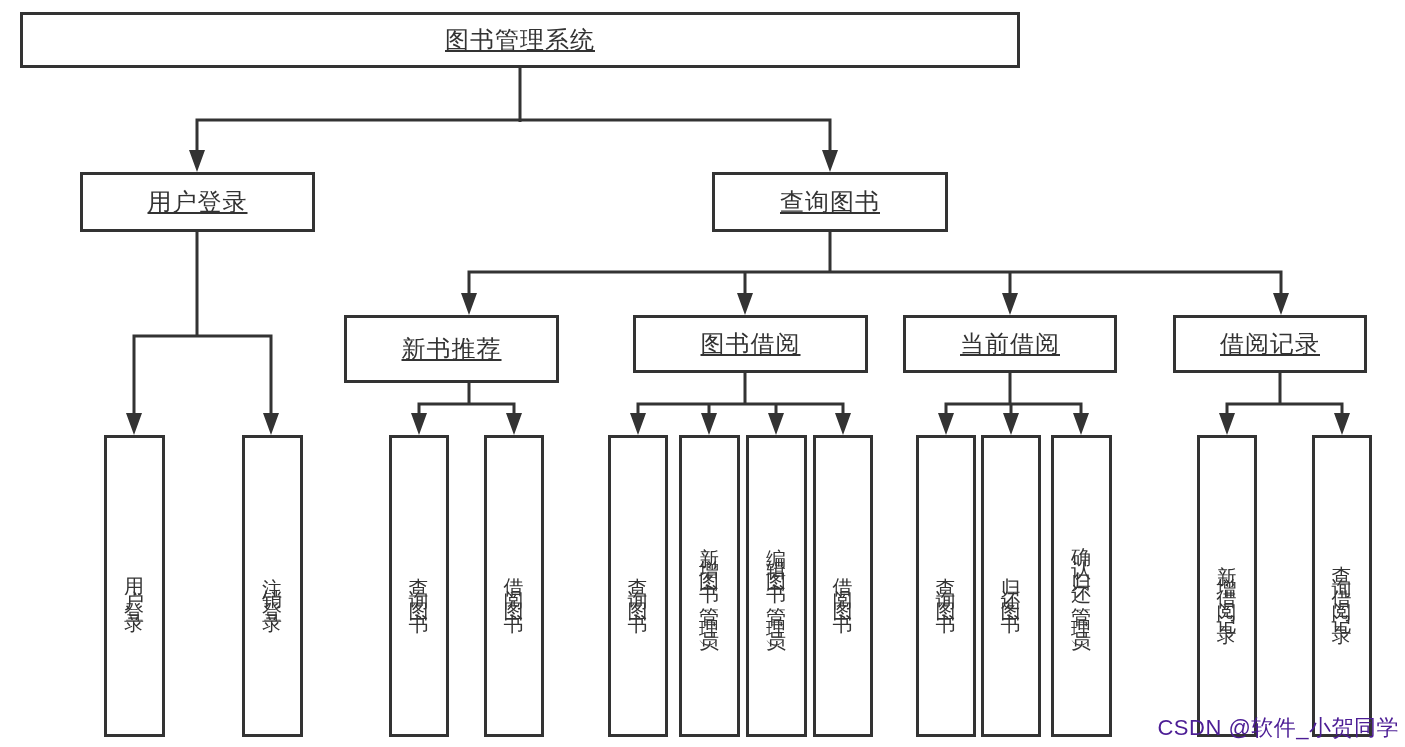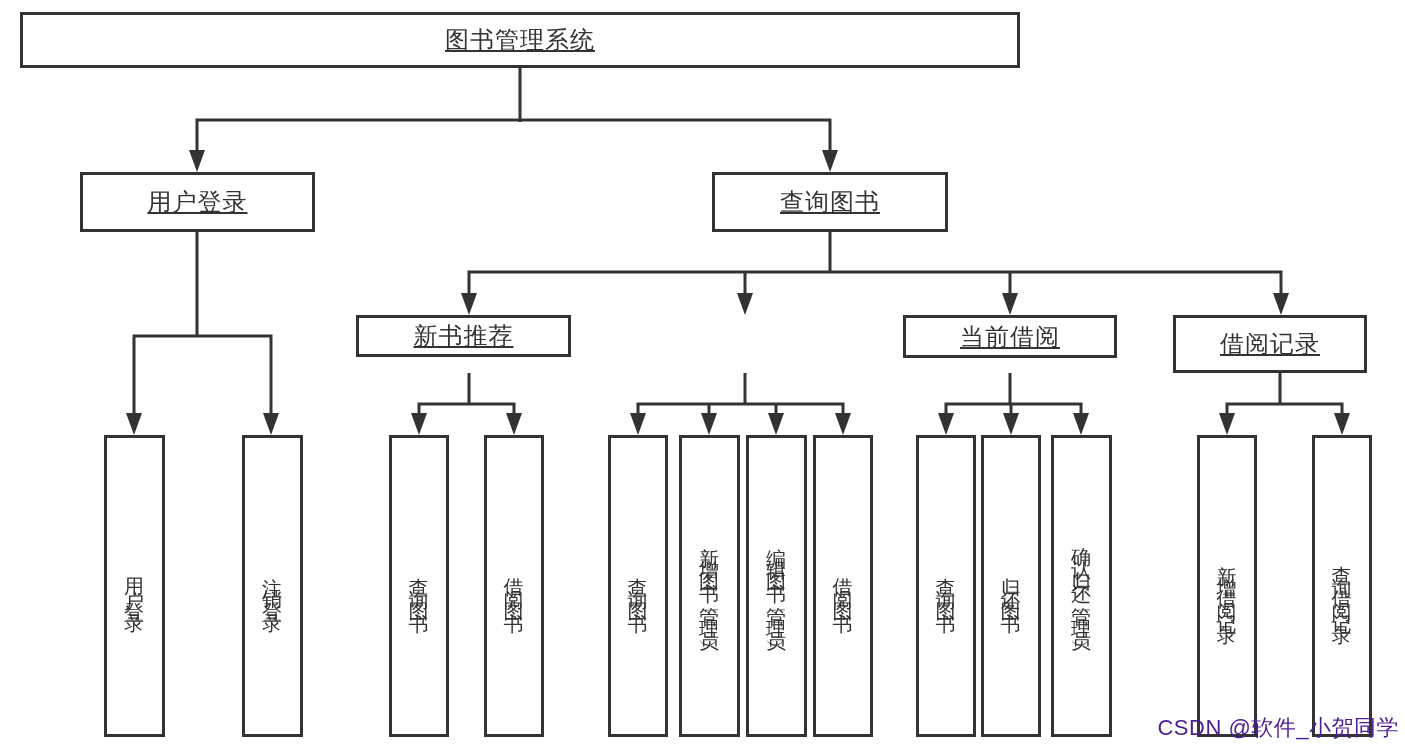--- a/index.html
+++ b/index.html
@@ -47,22 +47,23 @@
              M938,413 H954 L946,435 Z  M1003,413 H1019 L1011,435 Z
              M1073,413 H1089 L1081,435 Z
              M1219,413 H1235 L1227,435 Z  M1334,413 H1350 L1342,435 Z"></path>
   </svg>
 
   <div class="box hbox" style="left:20px;top:12px;width:1000px;height:56px">图书管理系统</div>
 
   <div class="box hbox" style="left:80px;top:172px;width:235px;height:60px">用户登录</div>
   <div class="box hbox" style="left:712px;top:172px;width:236px;height:60px">查询图书</div>
 
-  <div class="box hbox" style="left:356px;top:315px;width:215px;height:42px">新书推荐</div>
-  <div class="box hbox" style="left:903px;top:315px;width:214px;height:43px">当前借阅</div>
+  <div class="box hbox" style="left:344px;top:315px;width:215px;height:68px">新书推荐</div>
+  <div class="box hbox" style="left:633px;top:315px;width:235px;height:58px">图书借阅</div>
+  <div class="box hbox" style="left:903px;top:315px;width:214px;height:58px">当前借阅</div>
   <div class="box hbox" style="left:1173px;top:315px;width:194px;height:58px">借阅记录</div>
 
   <div class="box vbox" style="left:104px;top:435px;width:61px;height:302px">用户登录</div>
   <div class="box vbox" style="left:242px;top:435px;width:61px;height:302px">注销登录</div>
 
   <div class="box vbox" style="left:389px;top:435px;width:60px;height:302px">查询图书</div>
   <div class="box vbox" style="left:484px;top:435px;width:60px;height:302px">借阅图书</div>
 
   <div class="box vbox" style="left:608px;top:435px;width:60px;height:302px">查询图书</div>
   <div class="box vbox" style="left:679px;top:435px;width:61px;height:302px">新增图书（管理员）</div>

